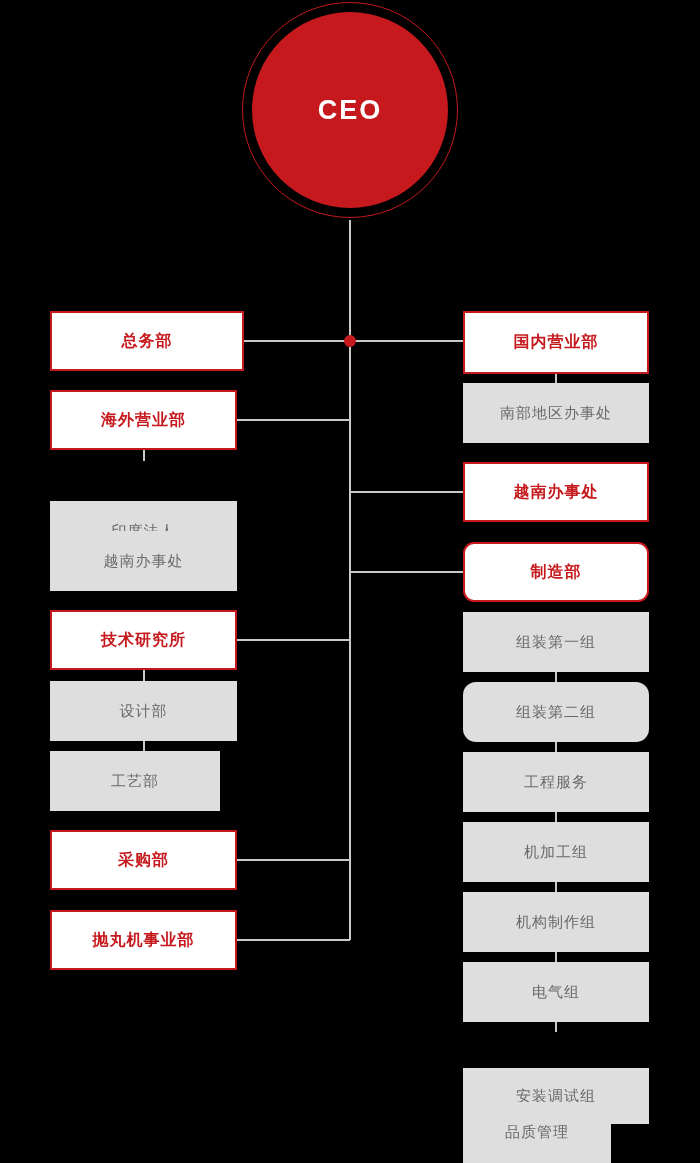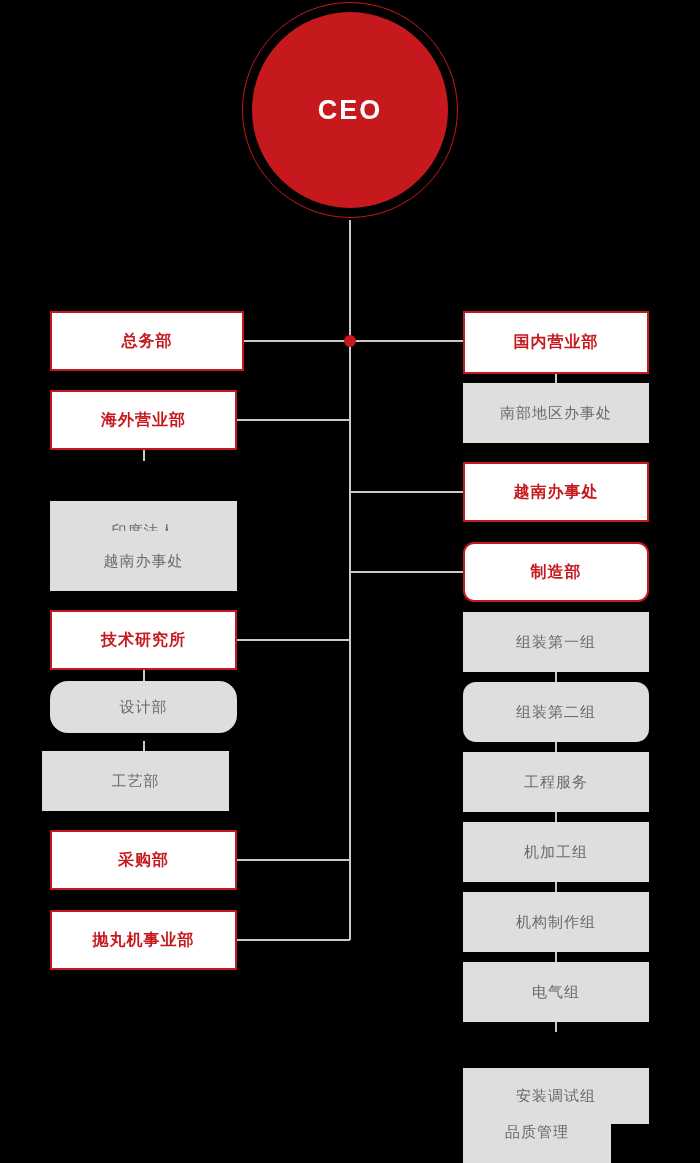--- a/index.html
+++ b/index.html
@@ -127,24 +127,24 @@
       </div>
       <div class="node gray" style="left: 50px; top: 461px; width: 187px; height: 60px; margin-top: 40px;">
         <span>印度法人</span>
       </div>
       <div class="node gray" style="left: 50px; top: 531px; width: 187px; height: 60px;">
         <span>越南办事处</span>
       </div>
       <div class="node red" style="left: 50px; top: 610px; width: 187px; height: 60px;">
         <span>技术研究所</span>
       </div>
-      <div class="node gray" style="left: 50px; top: 681px; width: 187px; height: 52px; border-radius: 18px;">
+      <div class="node gray" style="left: 50px; top: 681px; width: 187px; height: 60px;">
         <span>设计部</span>
       </div>
-      <div class="node gray" style="left: 42px; top: 751px; width: 187px; height: 60px;">
+      <div class="node gray" style="left: 50px; top: 751px; width: 170px; height: 60px;">
         <span>工艺部</span>
       </div>
       <div class="node red" style="left: 50px; top: 830px; width: 187px; height: 60px;">
         <span>采购部</span>
       </div>
       <div class="node red" style="left: 50px; top: 910px; width: 187px; height: 60px;">
         <span>抛丸机事业部</span>
       </div>
       <div class="node red" style="left: 463px; top: 311px; width: 186px; height: 63px;">
         <span>国内营业部</span>

